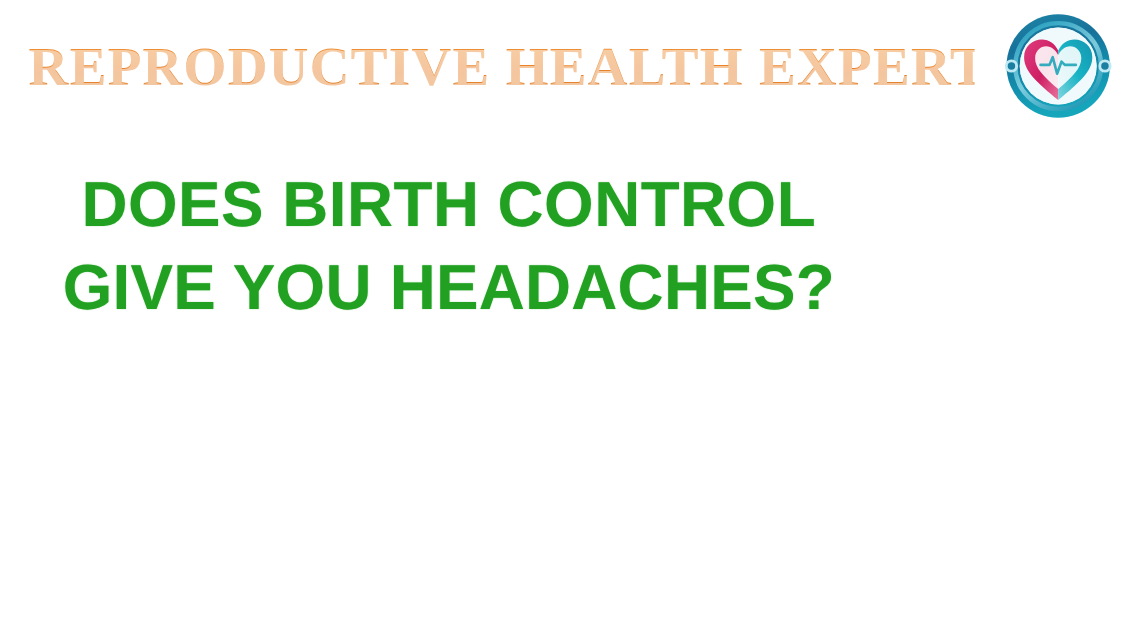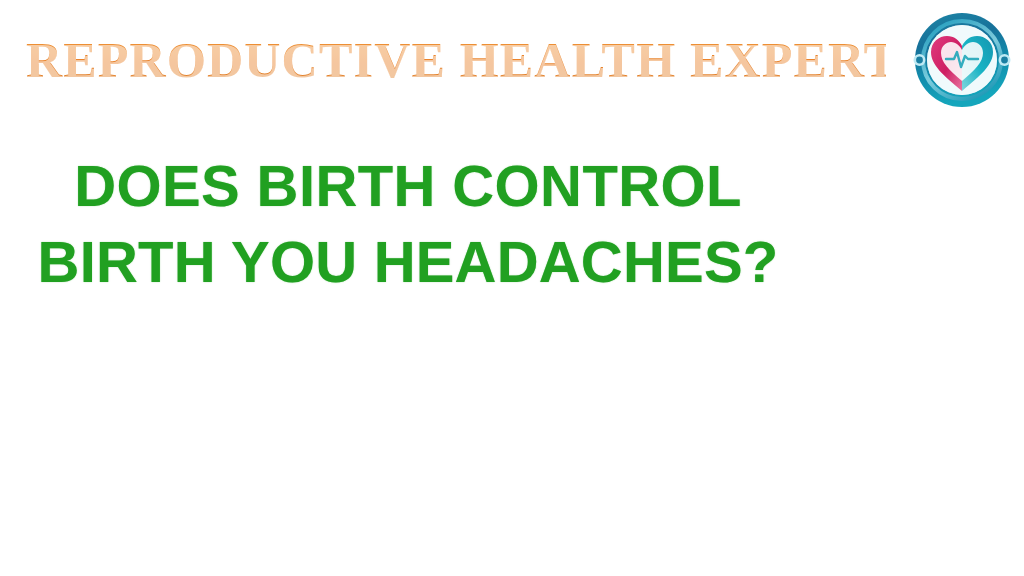--- a/index.html
+++ b/index.html
@@ -163,18 +163,18 @@
 
         <circle cx="91.5" cy="49" r="6" fill="#BFEAF4"></circle>
         <circle cx="91.5" cy="49" r="3.4" fill="#1B7FA2"></circle>
       </svg>
     </div>
 
   </div>
 
   <div class="headline-block">
     <span class="headline-line line-1">DOES BIRTH CONTROL</span>
-    <span class="headline-line line-2">BIRTH YOU HEADACHES?</span>
+    <span class="headline-line line-2">GIVE YOU HEADACHES?</span>
   </div>
 
   <div class="content-area"></div>
 
 </div>
 
 </body></html>

